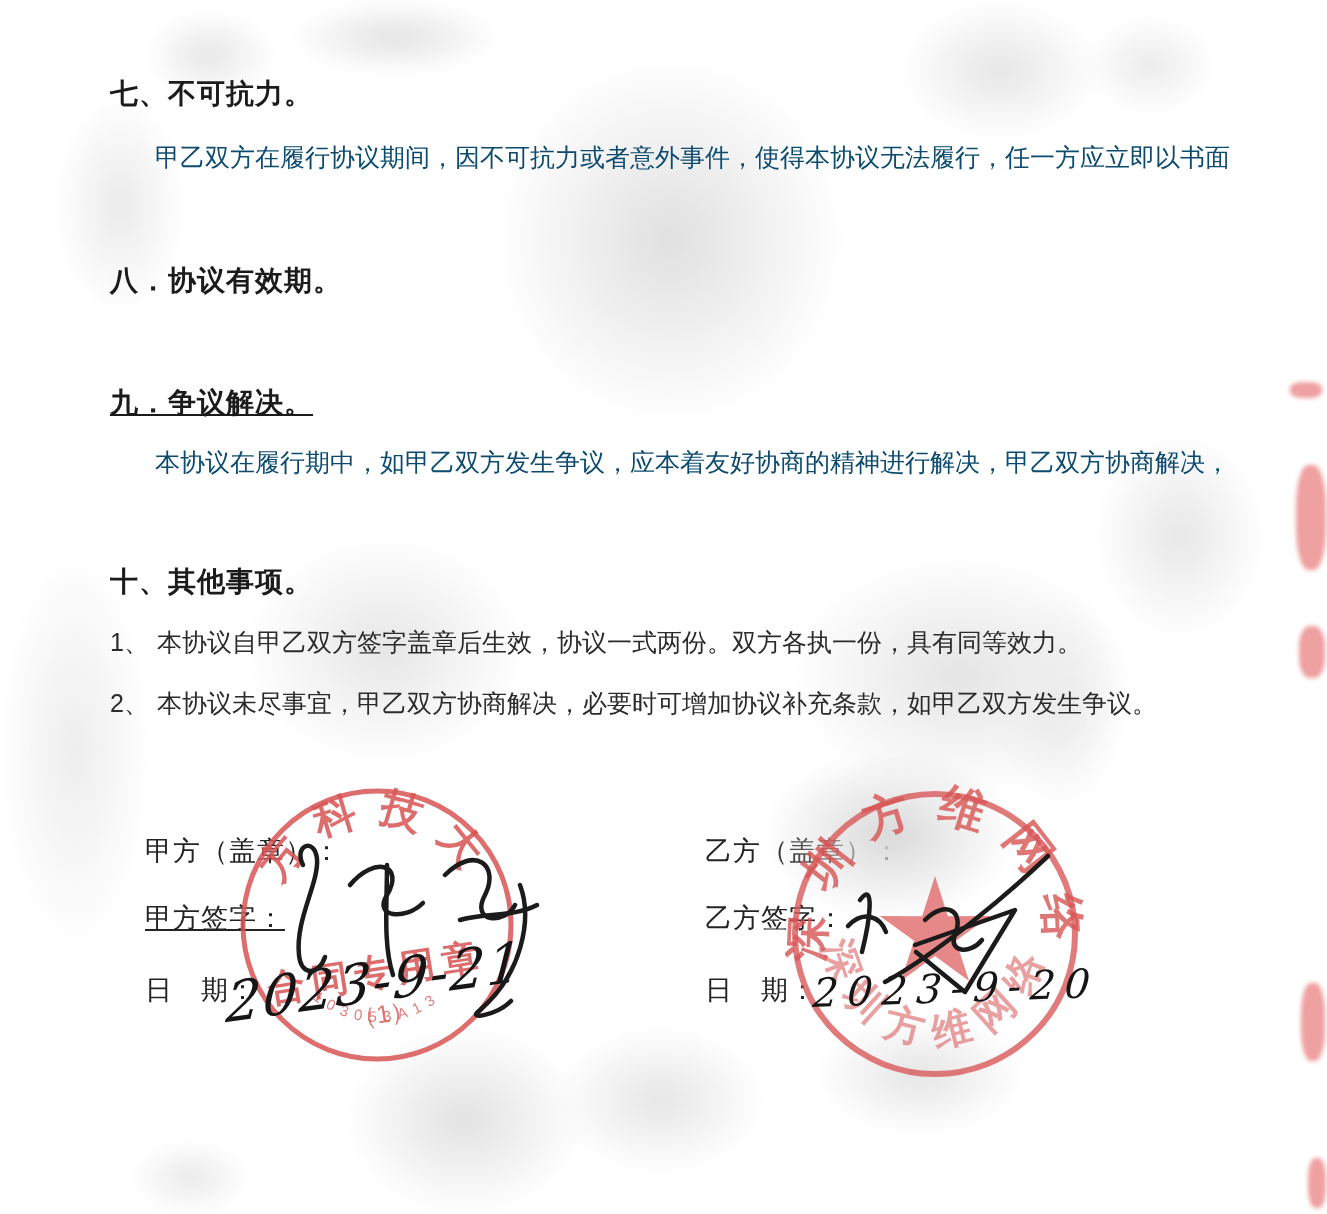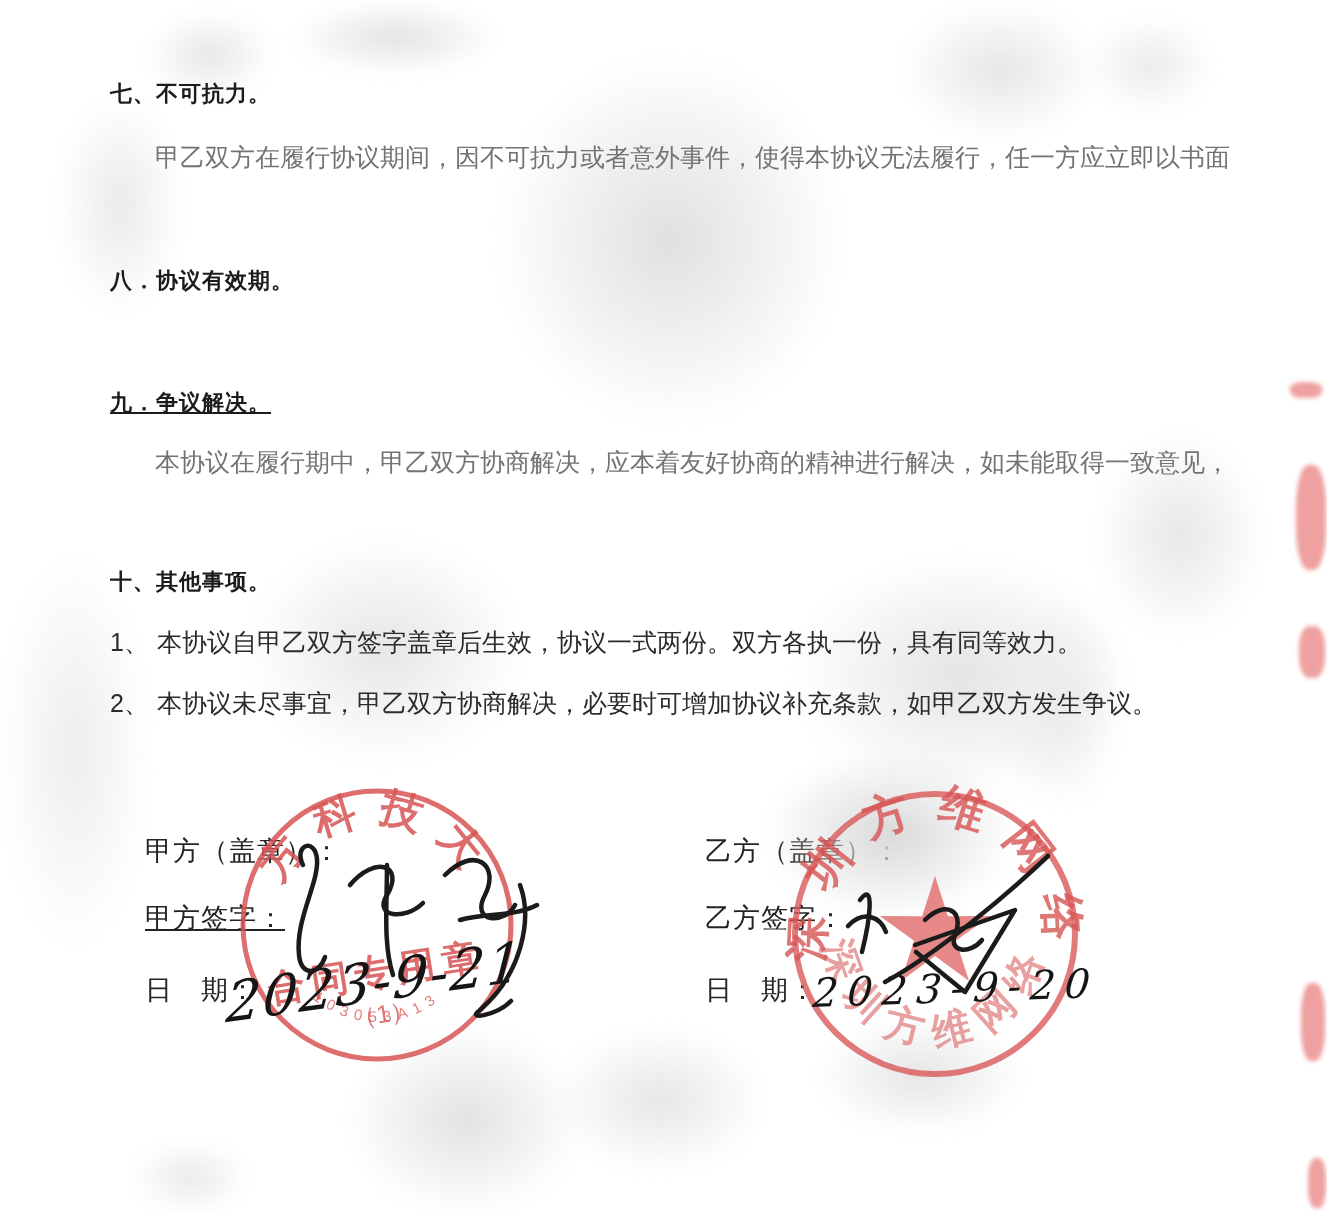--- a/index.html
+++ b/index.html
@@ -1,21 +1,21 @@
 <!DOCTYPE html>
 <html><head>
 <meta charset="utf-8">
 <style>
   html,body{margin:0;padding:0;background:#fff;}
   .page{
     position:relative;width:1327px;height:1214px;background:#ffffff;
     font-family:"Liberation Sans",sans-serif;color:#282828;overflow:hidden;
   }
-  .line{position:absolute;white-space:nowrap;font-size:25px;line-height:32px;color:#737373;z-index:4;}
-  .heading{font-weight:bold;font-size:22px;color:#1b1b1b;letter-spacing:1px;}
+  .line{position:absolute;white-space:nowrap;font-size:25px;line-height:32px;color:#0c4a6e;z-index:4;}
+  .heading{font-weight:bold;font-size:28px;color:#1b1b1b;letter-spacing:1px;}
   .item-line{position:absolute;display:flex;z-index:4;font-size:25px;color:#2b2b2b;white-space:nowrap;}
   .item-marker{width:47px;}
   .sig-label{position:absolute;font-size:27px;color:#242424;white-space:nowrap;z-index:4;letter-spacing:1px;}
   .hand-date{position:absolute;z-index:6;color:#151515;font-family:"DejaVu Serif",serif;font-style:italic;white-space:nowrap;}
   .hand-date.a{font-size:55px;transform:rotate(-8deg) skewX(-12deg);letter-spacing:2px;}
   .hand-date.b{font-size:40px;transform:rotate(-2deg) skewX(-6deg);letter-spacing:9px;}
   .wm{position:absolute;border-radius:50%;filter:blur(7px);z-index:1;}
   .wm.over{z-index:5;}
   .edge-red{position:absolute;background:#efa0a0;filter:blur(2px);border-radius:40%;z-index:2;}
   .stamp{position:absolute;z-index:5;}
@@ -48,21 +48,21 @@
   <div class="edge-red" style="left:1299px;top:626px;width:26px;height:52px;"></div>
   <div class="edge-red" style="left:1301px;top:983px;width:24px;height:78px;"></div>
   <div class="edge-red" style="left:1308px;top:1158px;width:18px;height:50px;"></div>
 
   <div class="line heading" style="left:110px;top:78px;">七、不可抗力。</div>
   <div class="line" style="left:155px;top:141px;">甲乙双方在履行协议期间，因不可抗力或者意外事件，使得本协议无法履行，任一方应立即以书面</div>
 
   <div class="line heading" style="left:110px;top:265px;">八．协议有效期。</div>
 
   <div class="line heading" style="left:110px;top:387px;text-decoration:underline;">九．争议解决。</div>
-  <div class="line" style="left:155px;top:446px;">本协议在履行期中，甲乙双方协商解决，应本着友好协商的精神进行解决，如未能取得一致意见，</div>
+  <div class="line" style="left:155px;top:446px;">本协议在履行期中，如甲乙双方发生争议，应本着友好协商的精神进行解决，甲乙双方协商解决，</div>
 
   <div class="line heading" style="left:110px;top:566px;">十、其他事项。</div>
 
   <div class="item-line" style="left:110px;top:626px;">
     <span class="item-marker">1、</span>
     <span>本协议自甲乙双方签字盖章后生效，协议一式两份。双方各执一份，具有同等效力。</span>
   </div>
   <div class="item-line" style="left:110px;top:687px;">
     <span class="item-marker">2、</span>
     <span>本协议未尽事宜，甲乙双方协商解决，必要时可增加协议补充条款，如甲乙双方发生争议。</span>

